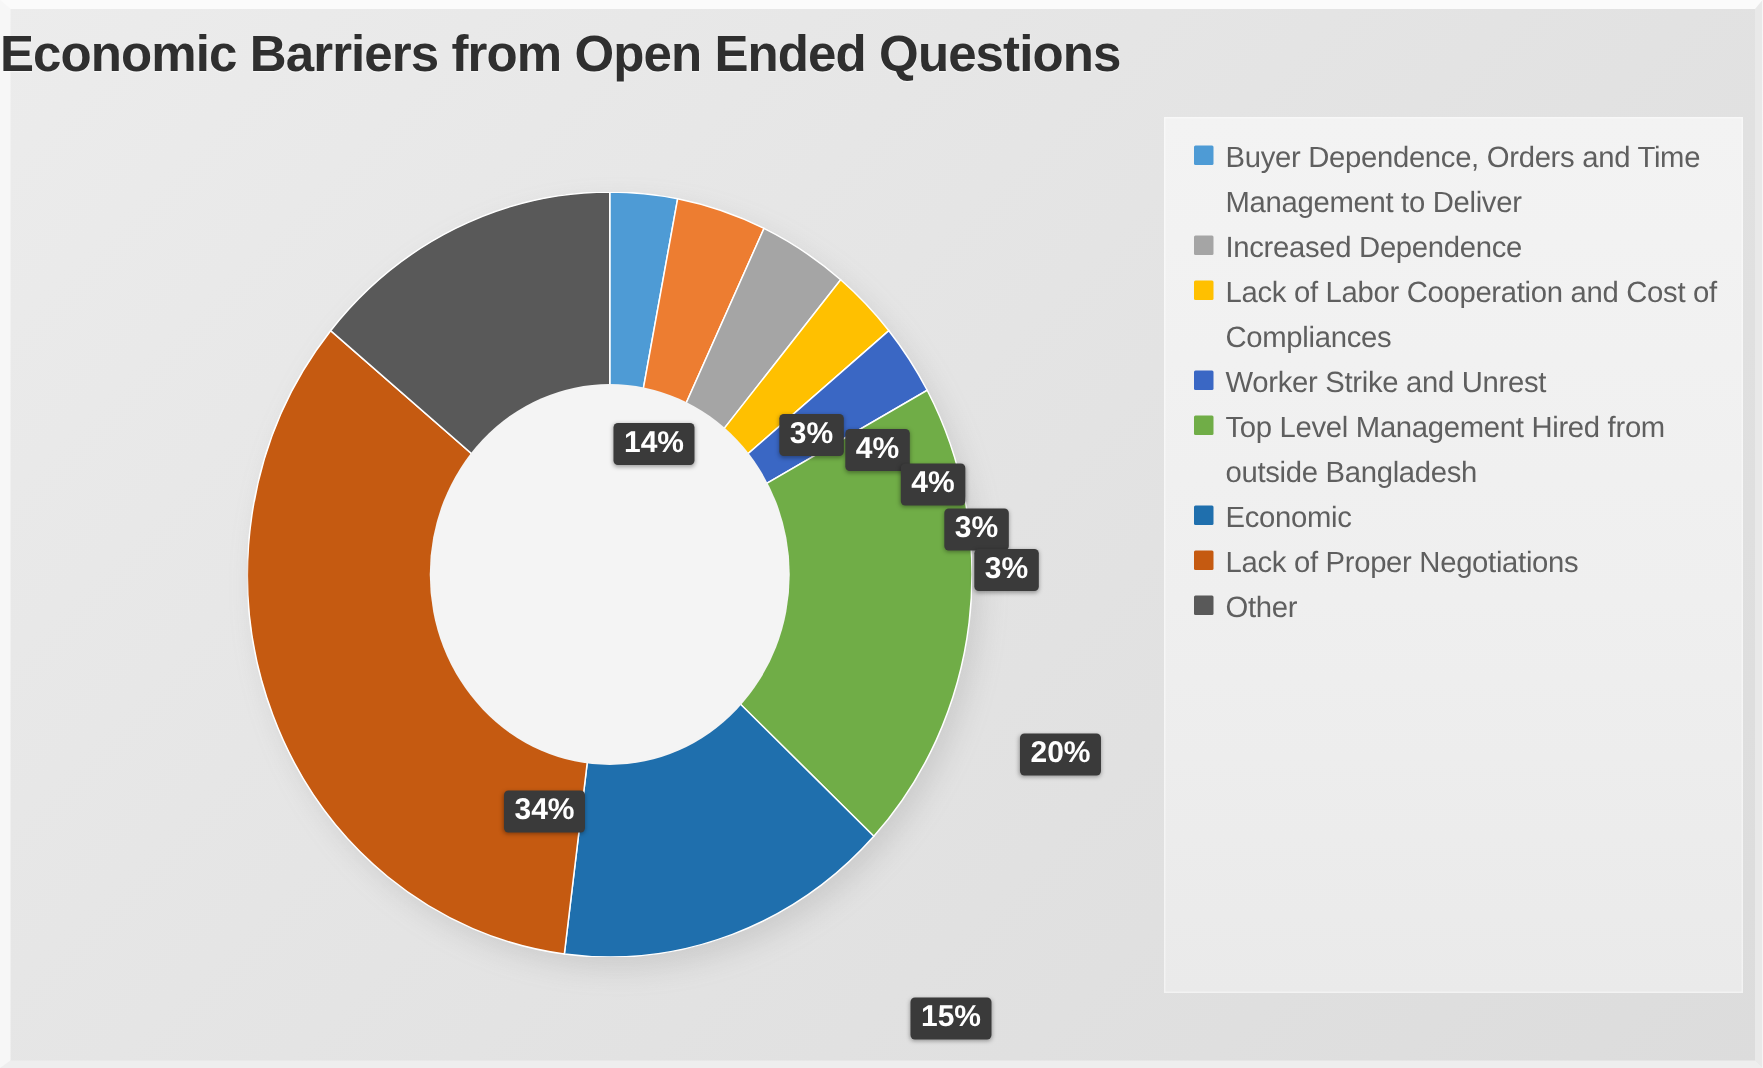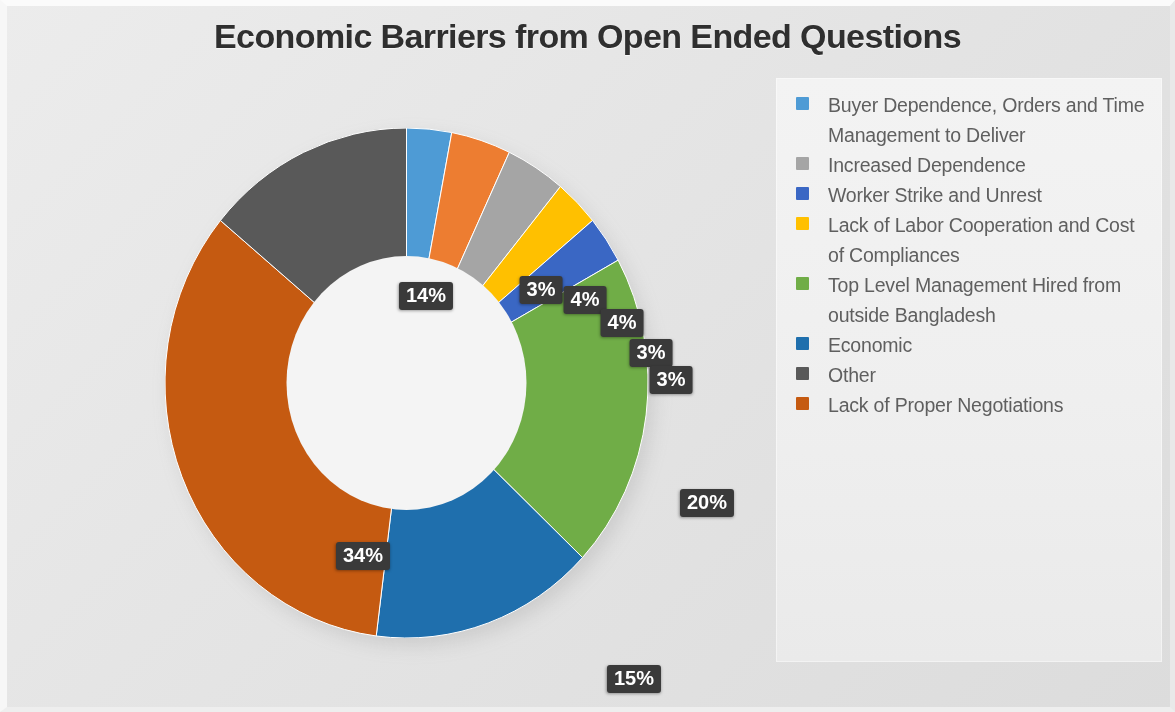--- a/index.html
+++ b/index.html
@@ -29,21 +29,21 @@
     pointer-events: none;
     box-sizing: border-box;
   }
 
   
   .chart-title {
     position: absolute;
     left: 0;
     right: 0;
     top: 17px;
-    text-align: center;
+    text-align: left;
     font-size: 34px;
     font-weight: bold;
     color: #2f2f2f;
     letter-spacing: -0.6px;
     font-family: "Liberation Sans", sans-serif;
     white-space: nowrap;
     text-shadow: 0 1px 1px rgba(255,255,255,0.7);
   }
 
   
@@ -124,21 +124,20 @@
     margin-top: 7px;
     margin-right: 8px;
     border-radius: 1px;
   }
   .legend-text {
     font-size: 19.5px;
     line-height: 30px;
     color: #5f5f5f;
     font-family: "Liberation Sans", sans-serif;
     letter-spacing: -0.2px;
-    margin-left: 11px;
   }
 </style>
 </head>
 <body>
 
 <div class="screenshot">
 
   <div class="frame-edge"></div>
 
   <div class="chart-title">Economic Barriers from Open Ended Questions</div>
@@ -164,55 +163,55 @@
     </div>
 
     <div id="label-layer">
         <div class="data-label" style="left: 421px; top: 195px;">3%</div>
         <div class="data-label" style="left: 465px; top: 205px;">4%</div>
         <div class="data-label" style="left: 502px; top: 228px;">4%</div>
         <div class="data-label" style="left: 531px; top: 258px;">3%</div>
         <div class="data-label" style="left: 551px; top: 285px;">3%</div>
         <div class="data-label" style="left: 587px; top: 408px; text-align: right;">20%</div>
         <div class="data-label" style="left: 466px; top: 584px; margin-left: 48px;">15%</div>
-        <div class="data-label" style="left: 243px; top: 461px; text-align: right;">34%</div>
-        <div class="data-label" style="left: 306px; top: 201px; text-align: center;">14%</div>
+        <div class="data-label" style="left: 243px; top: 446px; text-align: right;">34%</div>
+        <div class="data-label" style="left: 316px; top: 201px; text-align: center;">14%</div>
       </div>
   </div>
 
   <div class="legend-panel">
     <div class="legend-list" id="legend-list">
         <div class="legend-item">
           <span class="legend-swatch" style="background: rgb(78, 155, 213);"></span>
           <span class="legend-text">Buyer Dependence, Orders and Time Management to Deliver</span>
         </div>
         <div class="legend-item">
           <span class="legend-swatch" style="background: rgb(165, 165, 165);"></span>
           <span class="legend-text">Increased Dependence</span>
         </div>
         <div class="legend-item">
+          <span class="legend-swatch" style="background: rgb(255, 192, 0);"></span>
+          <span class="legend-text">Lack of Labor Cooperation and Cost of Compliances</span>
+        </div>
+        <div class="legend-item">
           <span class="legend-swatch" style="background: rgb(58, 103, 196);"></span>
           <span class="legend-text">Worker Strike and Unrest</span>
         </div>
         <div class="legend-item">
-          <span class="legend-swatch" style="background: rgb(255, 192, 0);"></span>
-          <span class="legend-text">Lack of Labor Cooperation and Cost of Compliances</span>
-        </div>
-        <div class="legend-item">
           <span class="legend-swatch" style="background: rgb(112, 173, 71);"></span>
           <span class="legend-text">Top Level Management Hired from outside Bangladesh</span>
         </div>
         <div class="legend-item">
           <span class="legend-swatch" style="background: rgb(31, 111, 173);"></span>
           <span class="legend-text">Economic</span>
         </div>
         <div class="legend-item">
+          <span class="legend-swatch" style="background: rgb(197, 90, 17);"></span>
+          <span class="legend-text">Lack of Proper Negotiations</span>
+        </div>
+        <div class="legend-item">
           <span class="legend-swatch" style="background: rgb(89, 89, 89);"></span>
           <span class="legend-text">Other</span>
         </div>
-        <div class="legend-item">
-          <span class="legend-swatch" style="background: rgb(197, 90, 17);"></span>
-          <span class="legend-text">Lack of Proper Negotiations</span>
-        </div>
       </div>
   </div>
 
 </div>
 
 </body></html>

